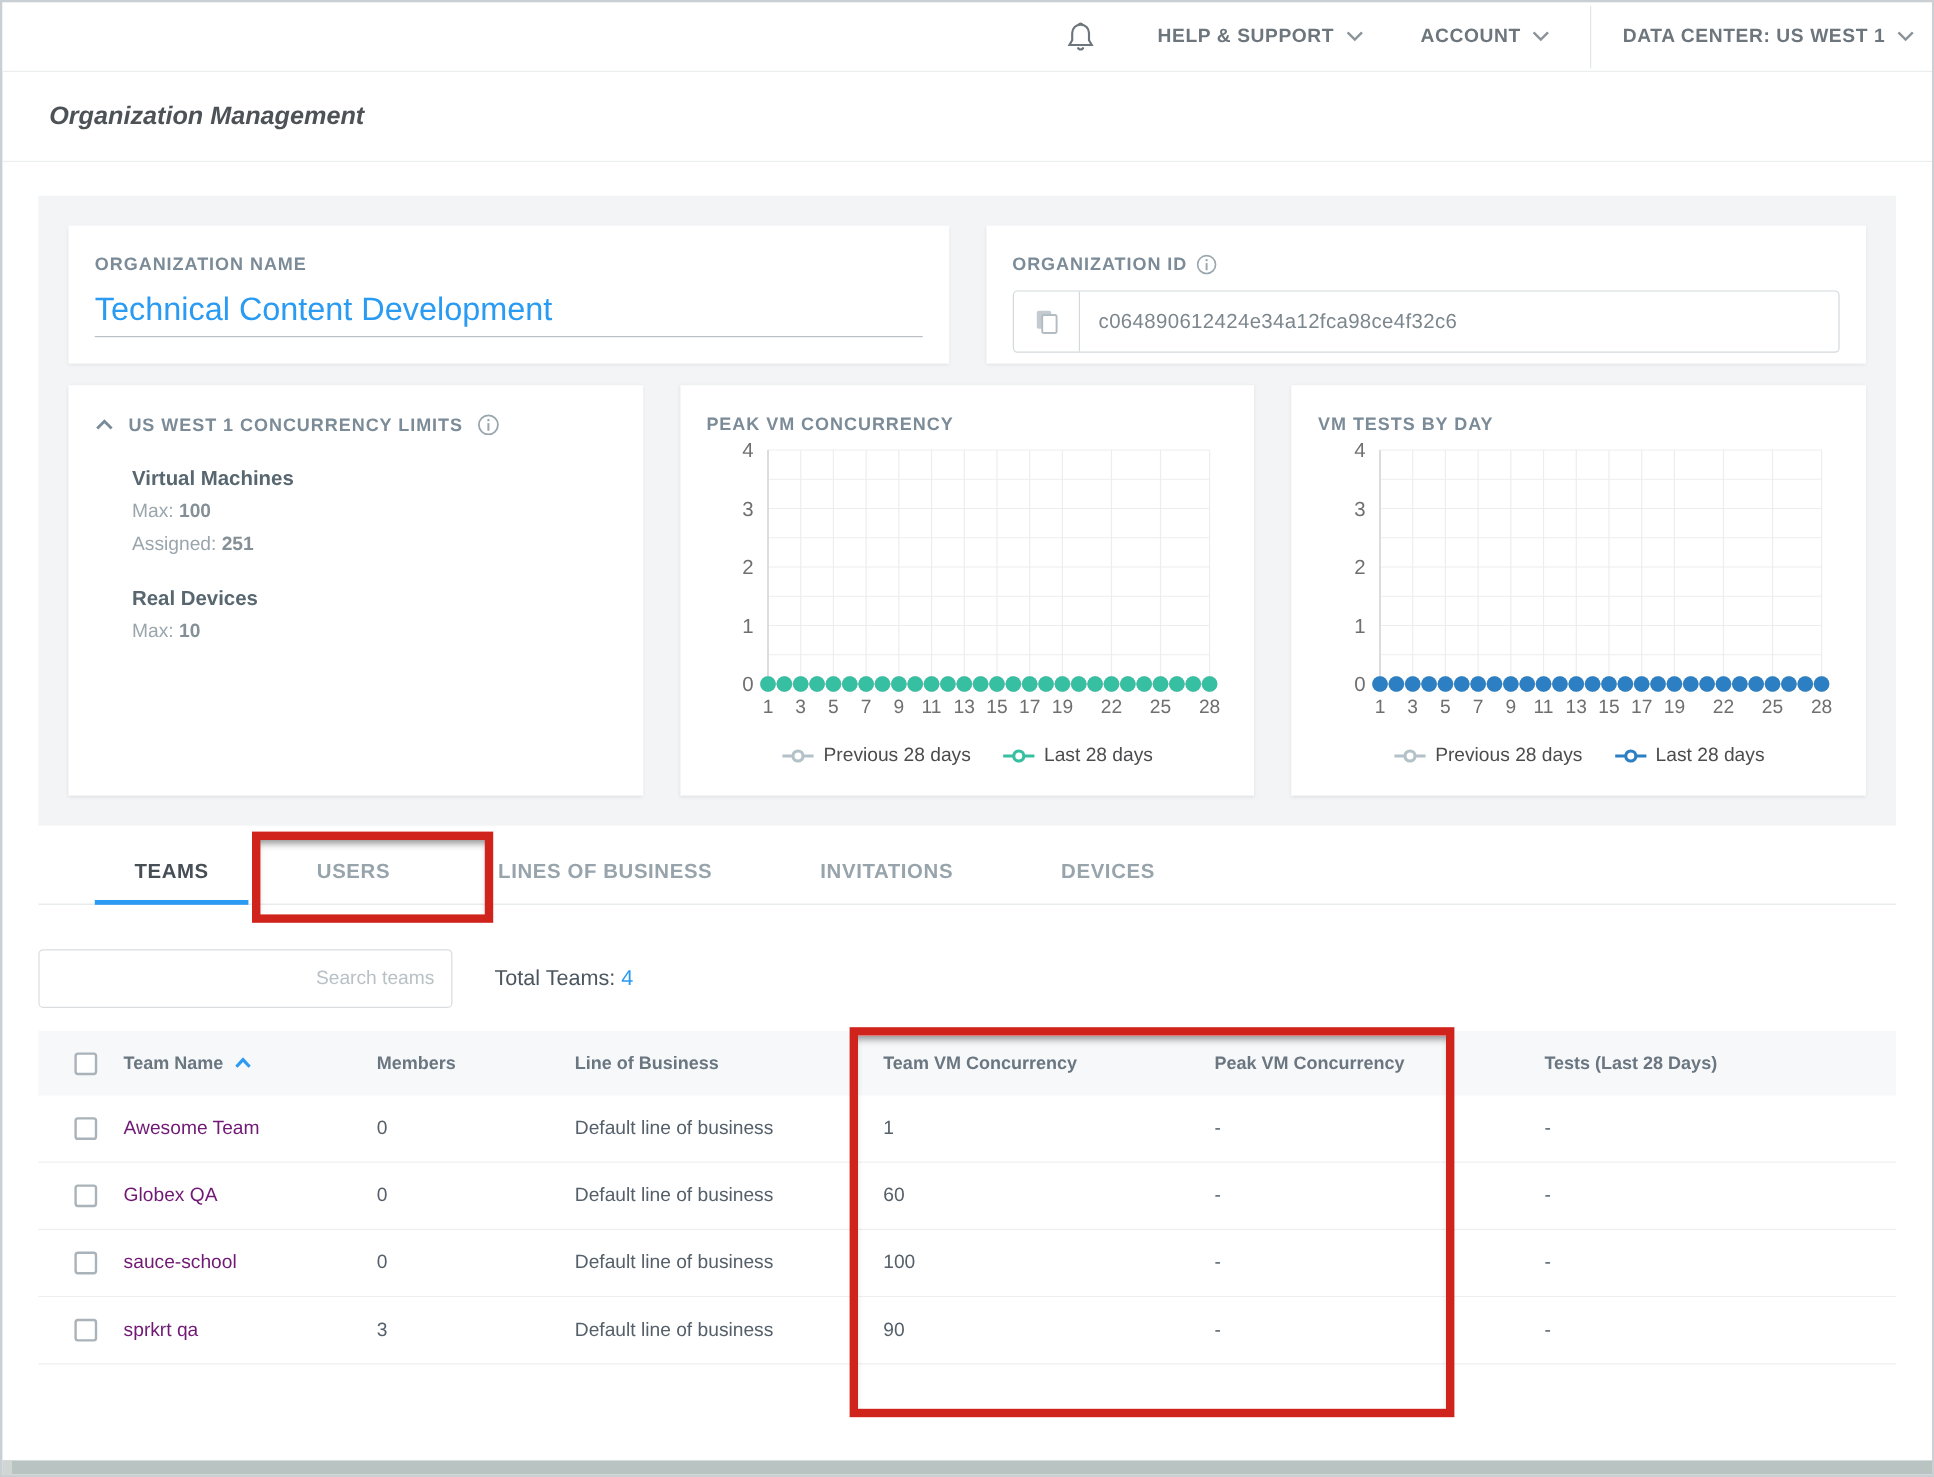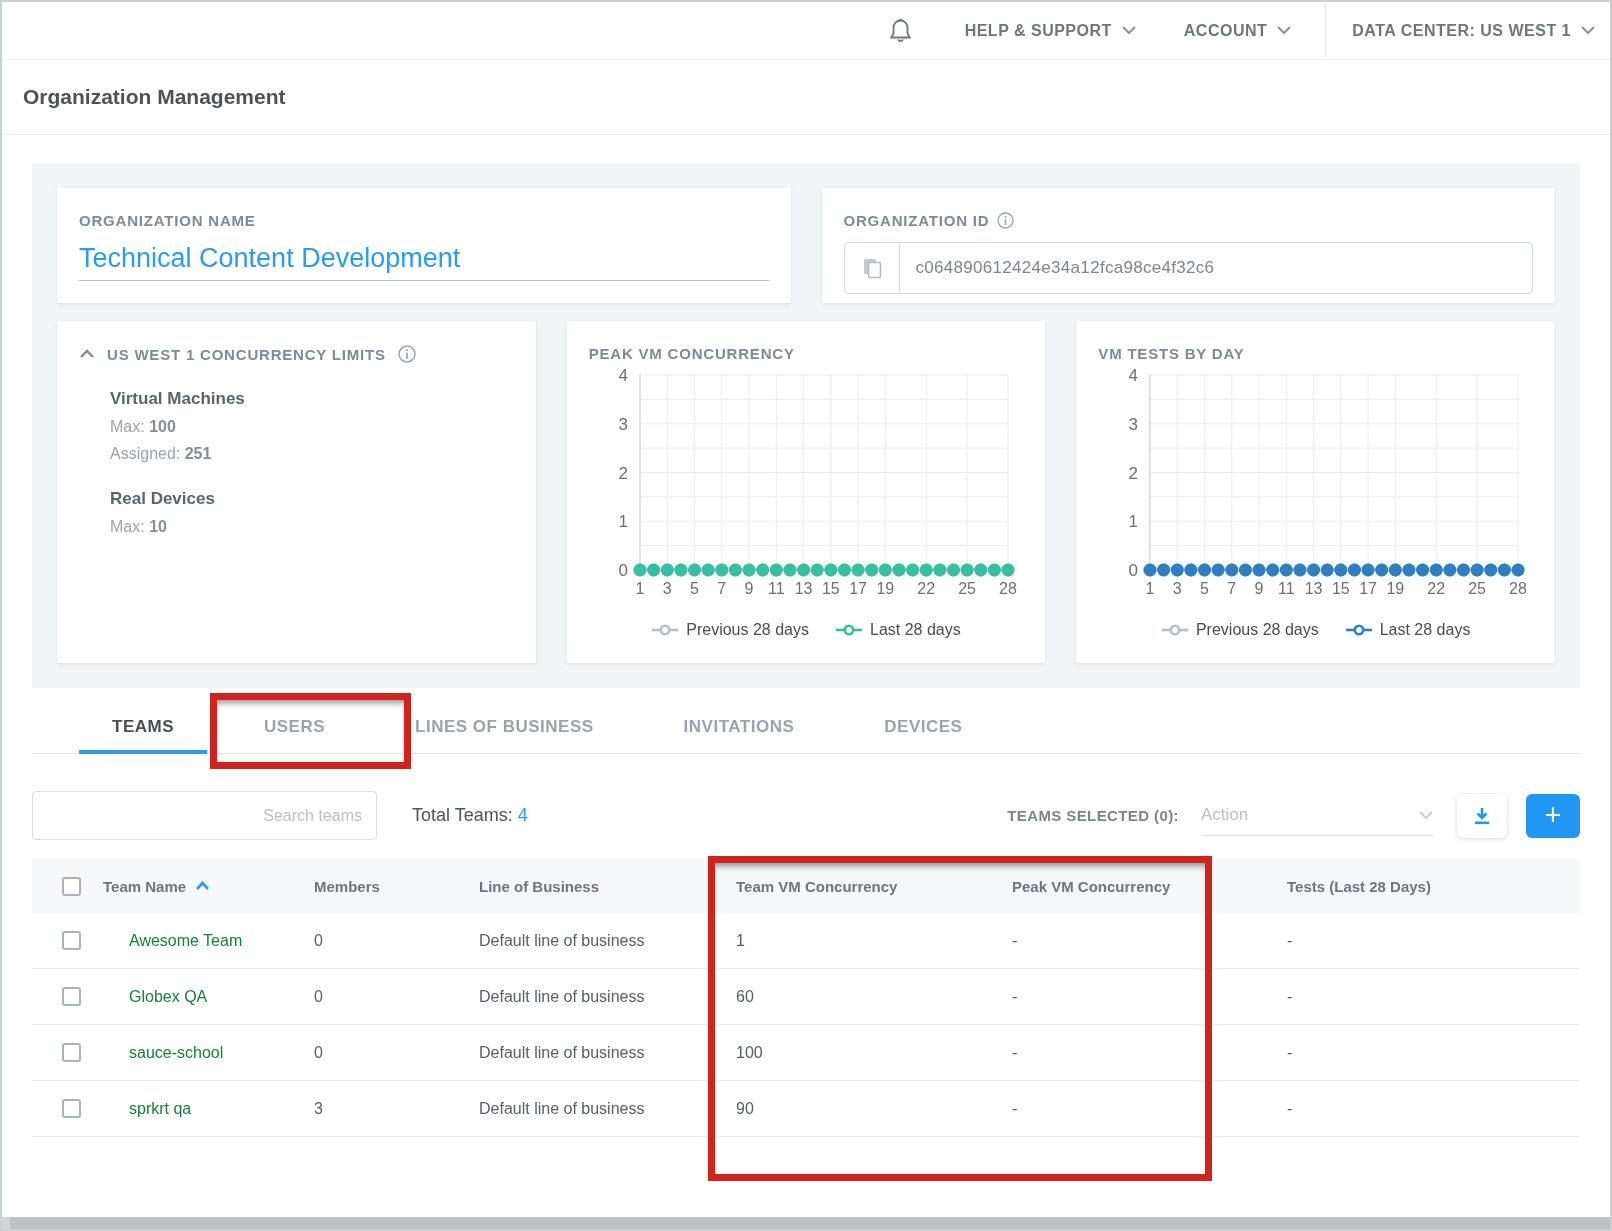--- a/index.html
+++ b/index.html
@@ -21,21 +21,21 @@
   }
   .nav-item { display:flex; align-items:center; gap:10px; color:#6d767d;
     font-size:16px; font-weight:600; letter-spacing:.5px; cursor:pointer; }
   .nav-bell { margin-right:52px; }
   .nav-help { margin-right:48px; }
   .nav-account { margin-right:34px; }
   .nav-divider { width:1px; height:52px; background:#e3e6e8; margin-right:26px; }
   .chev { stroke:#8a9399; stroke-width:2; fill:none; }
 
   
-  .page-title-bar { height:75px; border-bottom:1px solid #ebedef; display:flex; align-items:center; padding-left:21px; }
+  .page-title-bar { height:75px; border-bottom:1px solid #ebedef; display:flex; align-items:center; padding-left:39px;font-style:italic; }
   .page-title { font-size:21px; font-weight:700; color:#4d5257; }
 
   
   .panel {
     margin:28px 30px 0 30px; background:#f3f4f6; padding:25px;
   }
   .card-row { display:flex; gap:31px; }
   .card-row + .card-row { margin-top:18px; }
   .card {
     background:#fff; box-shadow:0 1px 3px rgba(40,50,60,.10);
@@ -102,21 +102,21 @@
     color:#fff; font-size:29px; line-height:1; display:flex; align-items:center; justify-content:center; cursor:pointer; }
 
   
   .table-wrap { margin:19px 30px 0 30px; position:relative; }
   .tgrid { display:grid; grid-template-columns:71px 211px 165px 257px 276px 275px 1fr; align-items:center; }
   .thead { background:#f7f8fa; height:54px; font-size:15px; font-weight:700; color:#6a7680; }
   .trow { height:56px; border-bottom:1px solid #eceef0; font-size:16px; color:#55606a; background:#fff; }
   .cell-check { display:flex; justify-content:flex-end; padding-right:22px; }
   .checkbox { width:19px; height:19px; border:2px solid #a9b3b9; border-radius:3px; background:#fff; cursor:pointer; }
   .th-name { display:flex; align-items:center; gap:9px; }
-  .team-link { color:#15803d; cursor:pointer;margin-left:26px; }
+  .team-link { color:#701a75; cursor:pointer; }
   .redbox-table { left:676px; top:-3px; width:504px; height:325px; }
 
   
   .hscrollbar { position:absolute; left:0; right:0; bottom:0; height:12px; background:#b9c3c1; }
   .hscrollbar .notch { position:absolute; left:0; top:0; width:8px; height:12px; background:#cfd6d4; }
 </style>
 </head>
 <body>
 
 <div class="topnav">
@@ -472,38 +472,20 @@
       <span>DEVICES</span>
     </div>
   </div>
 
 <div class="toolbar">
   <input class="search-input" placeholder="Search teams" style="">
   <span class="total-label">
     <span>Total Teams:</span>
     <span class="total-value">4</span>
   </span>
-  <span class="toolbar-right">
-    <span class="selected-label">TEAMS SELECTED (0):</span>
-    <span class="action-select">
-      <span class="action-text">Action</span>
-      <svg width="14" height="9" viewBox="0 0 14 9">
-          <polyline points="1,1 7,7 13,1" fill="none" stroke="#c7ced2" stroke-width="2"></polyline>
-        </svg>
-    </span>
-    <button class="icon-btn">
-      <svg width="20" height="20" viewBox="0 0 20 20">
-          <path d="M10 2 v9 M5.5 7.5 L10 12 L14.5 7.5" fill="none" stroke="#2196f3" stroke-width="2.6"></path>
-          <rect x="3" y="15.5" width="14" height="2.6" fill="#2196f3"></rect>
-        </svg>
-    </button>
-    <button class="add-btn">
-      <span>+</span>
-    </button>
-  </span>
 </div>
 
 <div class="table-wrap" id="table-wrap">
   <div class="tgrid thead" id="table-head">
       <div class="cell-check">
         <span class="checkbox"></span>
       </div>
       <div class="th-name">
         <span>Team Name</span>
         <svg width="15" height="10" viewBox="0 0 15 10">

